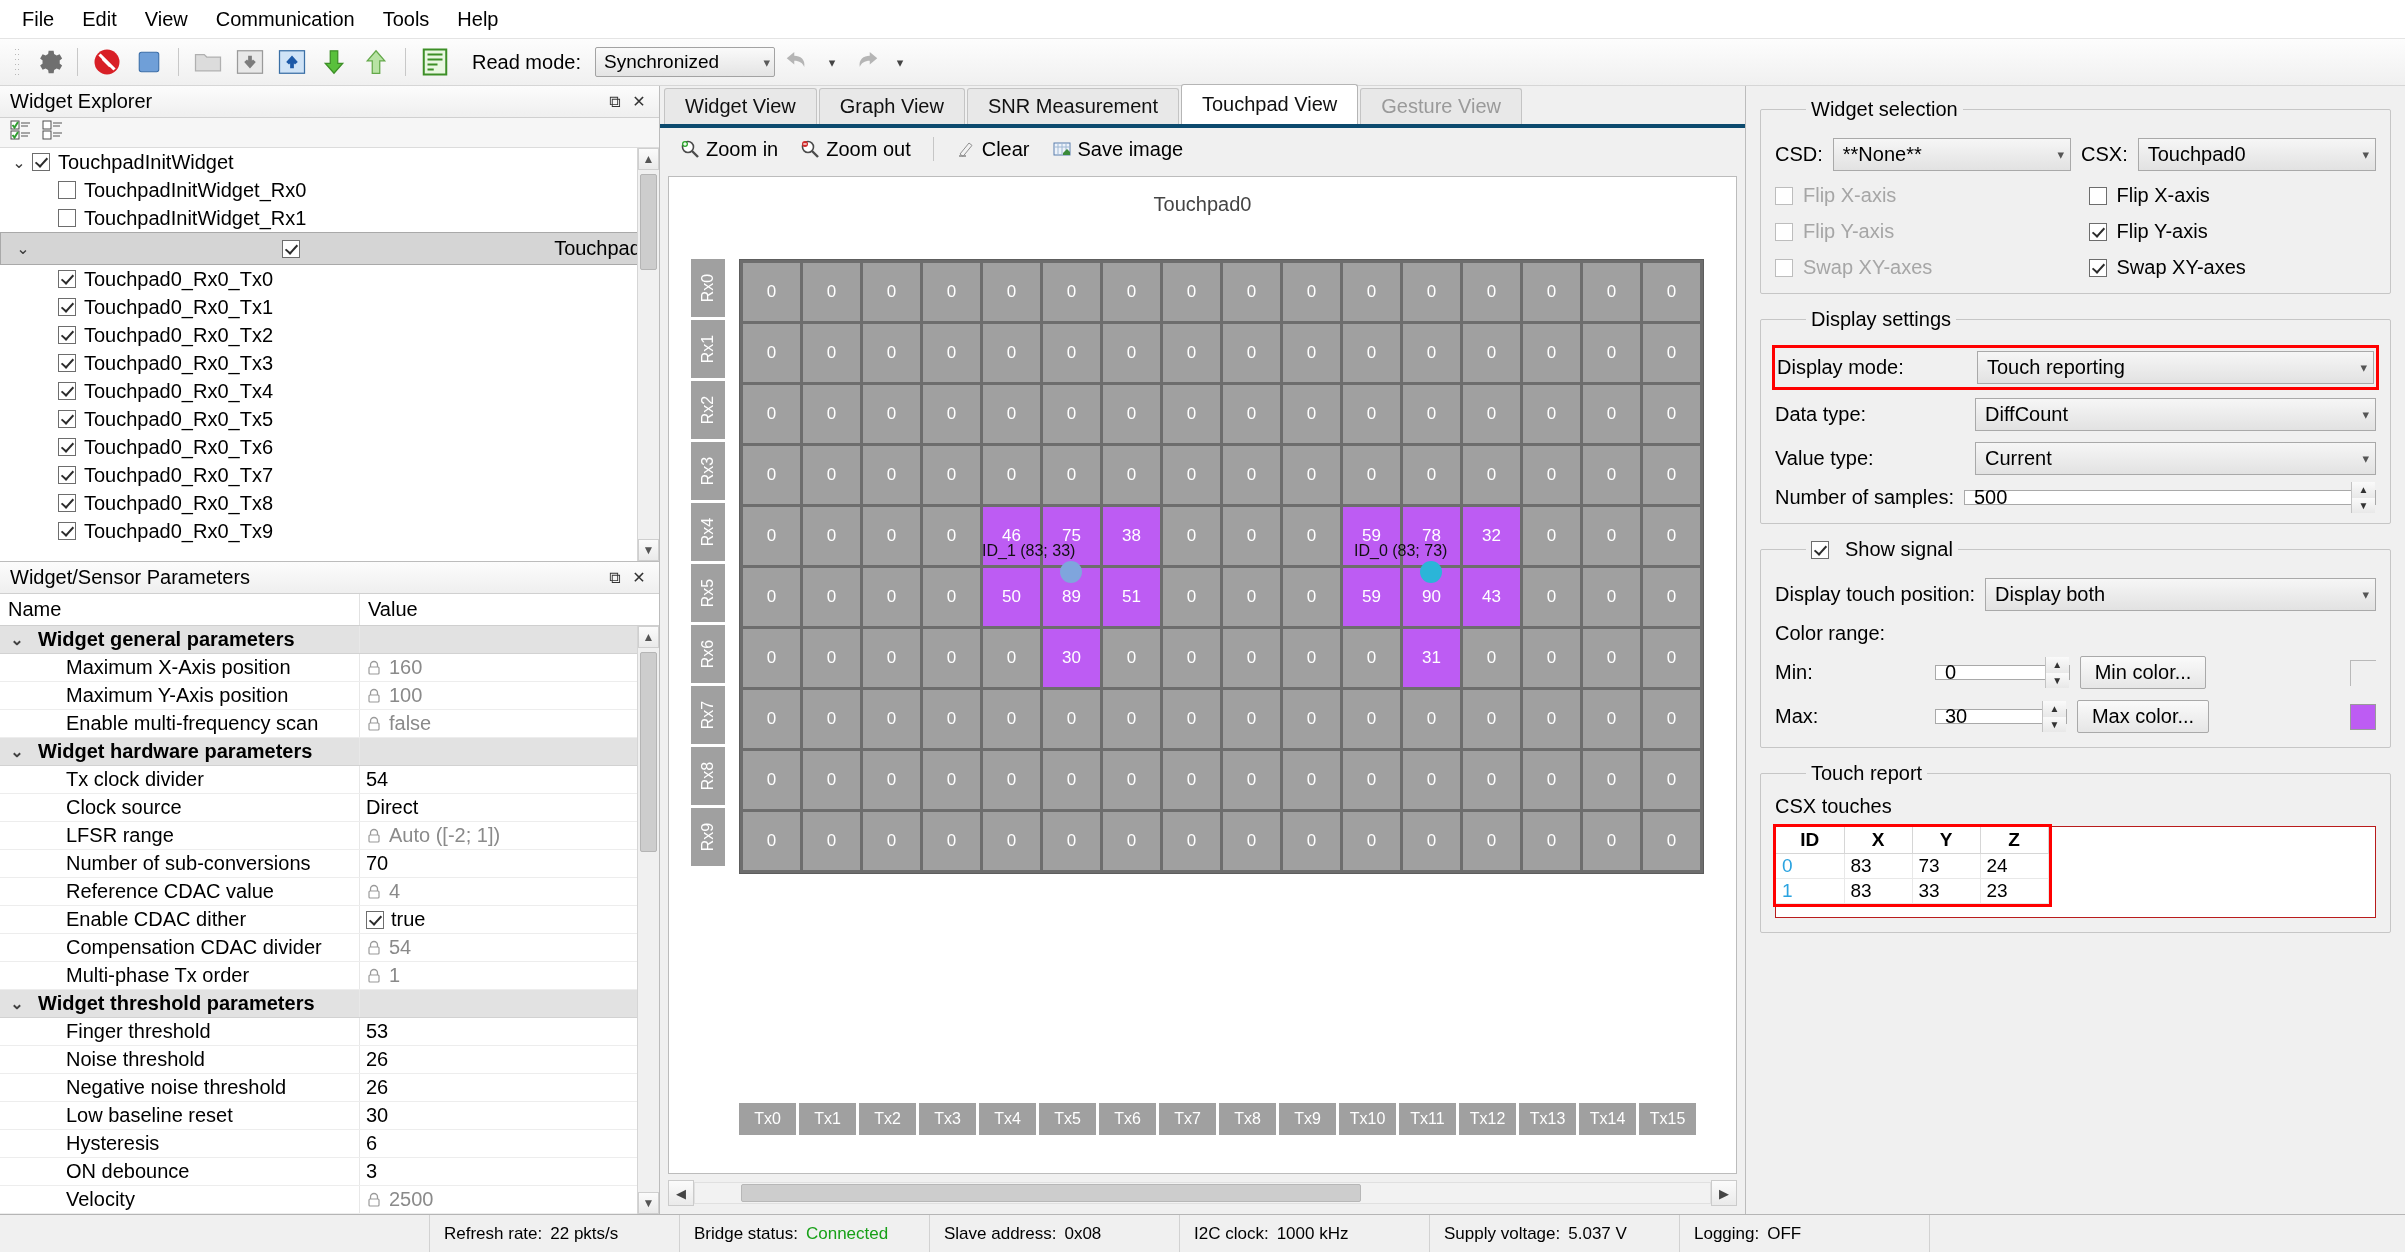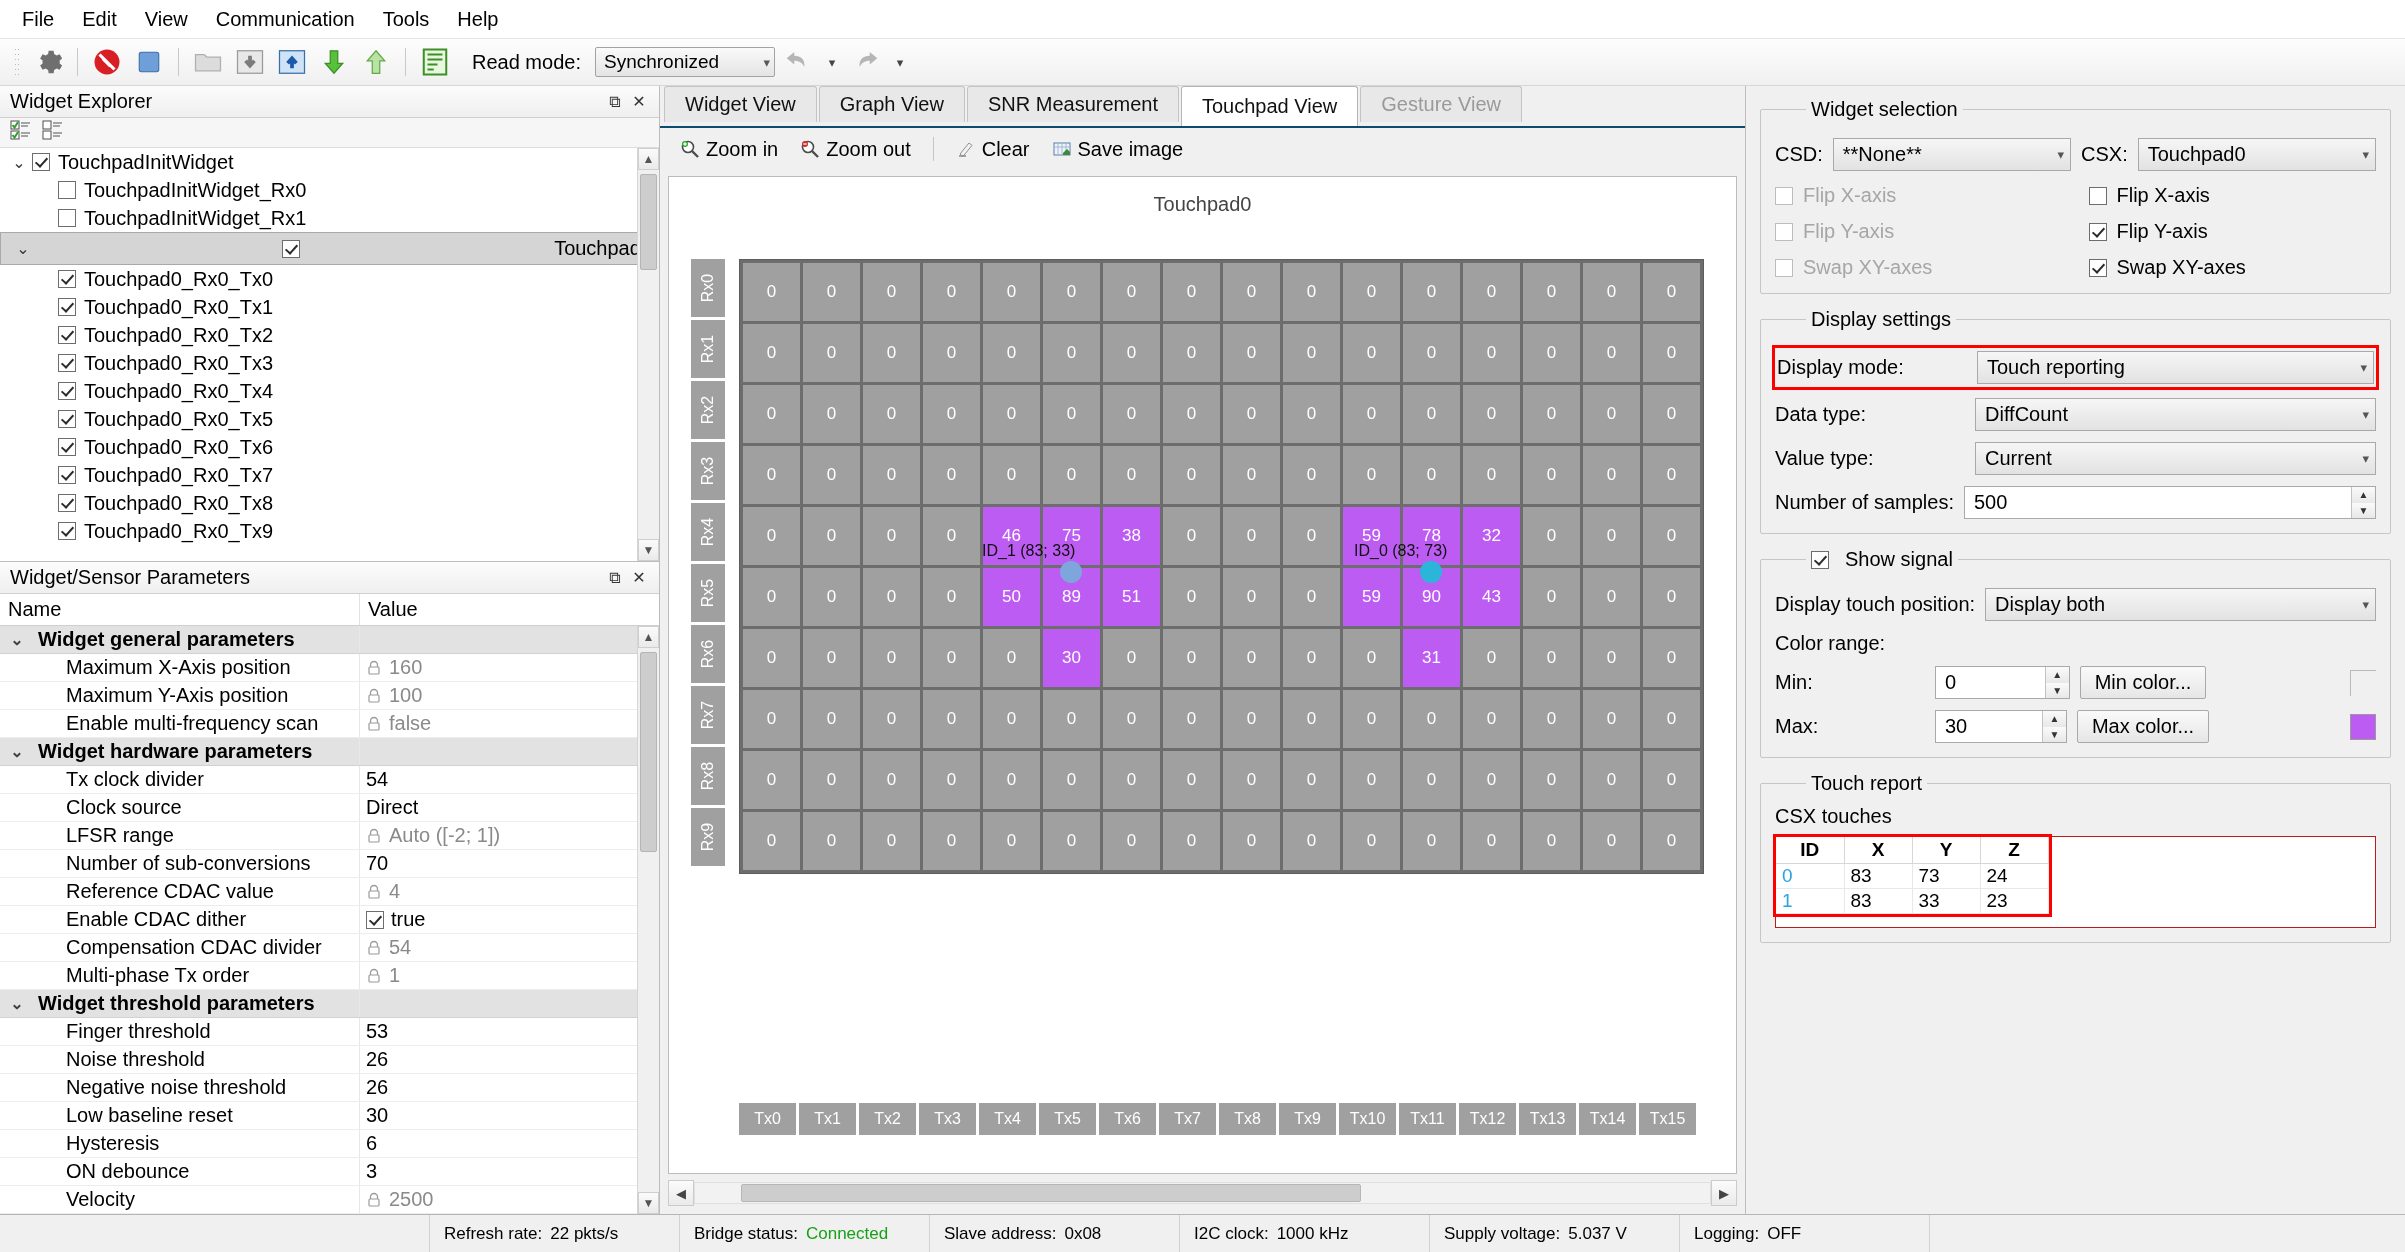--- a/index.html
+++ b/index.html
@@ -88,22 +88,22 @@
   .prow .nm { width:360px; display:flex; align-items:center; border-right:1px solid #e8e8e8; height:100%; padding-left:4px;}
   .prow .vl { flex:1; display:flex; align-items:center; gap:7px; padding-left:6px; }
   .prow .nm .lbl { padding-left:0; }
   .prow:not(.group) .nm .lbl { padding-left:62px; }
   .prow.group .nm .lbl { padding-left:8px; }
   .lock { width:16px;height:16px;flex:none; }
   .greyval { color:#8a8a8a; }
 
   
   #centre { flex:1; display:flex; flex-direction:column; min-width:0; background:#f0f0f0;}
-  #tabbar { height:42px; display:flex; background:#f0f0f0; padding-left:4px;
-            border-bottom:2px solid #0c4a6e;}
+  #tabbar { height:42px; display:flex; align-items:flex-end; background:#f0f0f0; padding-left:4px;
+            border-bottom:4px solid #0c4a6e;}
   .tab { height:36px; display:flex;align-items:center;padding:0 20px;font-size:20px;
          background:#e8e8e8; border:1px solid #c4c4c4; border-bottom:none; margin-right:2px;
          border-radius:3px 3px 0 0; color:#111; }
   .tab.active { background:#ffffff; height:40px; border-color:#b5b5b5; }
   .tab.disabled { color:#9a9a9a; }
   #viewtools { height:42px; display:flex; align-items:center; gap:6px; padding-left:12px; background:#f0f0f0;}
   .vtool { display:flex;align-items:center;gap:6px;font-size:20px;padding:3px 8px;border-radius:3px;}
   .vsep { width:1px; height:24px; background:#c6c6c6; margin:0 8px; }
 
   #canvaswrap { flex:1; margin:6px 8px 0 8px; background:#ffffff; border:1px solid #bcbcbc; position:relative; overflow:hidden;}
@@ -141,21 +141,21 @@
   #rightcol { width:660px; border-left:1px solid #bcbcbc; background:#f0f0f0; padding:12px 14px; overflow:hidden;}
   fieldset.grp { border:1px solid #c6c6c6; border-radius:2px; margin:0 0 14px 0; padding:6px 14px 14px 14px; }
   fieldset.grp > legend { font-size:20px; padding:0 5px;margin-left:31px; }
   .frow { display:flex; align-items:center; gap:10px; margin-top:11px; font-size:20px; }
   .frow .lab { white-space:nowrap; }
   .sel {
     flex:1; height:33px; background:linear-gradient(#f6f6f6,#e2e2e2); border:1px solid #a9a9a9;
     display:flex; align-items:center; justify-content:space-between; padding:0 6px 0 9px; font-size:20px;
   }
   .sel .arrow { color:#555; font-size:13px; }
-  .spin { flex:1; height:33px; background:#fff; border:1px solid #a9a9a9; display:flex; align-items:center;
+  .spin { flex:1; height:15px; background:#fff; border:1px solid #a9a9a9; display:flex; align-items:center;
           padding-left:9px; font-size:20px; justify-content:space-between;}
   .spin .btns { display:flex;flex-direction:column; width:24px; height:31px; border-left:1px solid #c3c3c3;}
   .spin .btns div { flex:1; display:flex;align-items:center;justify-content:center;font-size:10px;
                     background:linear-gradient(#fafafa,#e8e8e8); color:#333;}
   .cols2 { display:flex; gap:26px; }
   .col { flex:1; }
   .ckrow { display:flex; align-items:center; gap:10px; margin-top:13px; font-size:20px; }
   .ckrow.dis { color:#a6a6a6; }
   .redbox { outline:3px solid #ff0000; outline-offset:0; }
   .btn { height:33px; padding:0 14px; background:linear-gradient(#fafafa,#e6e6e6);

